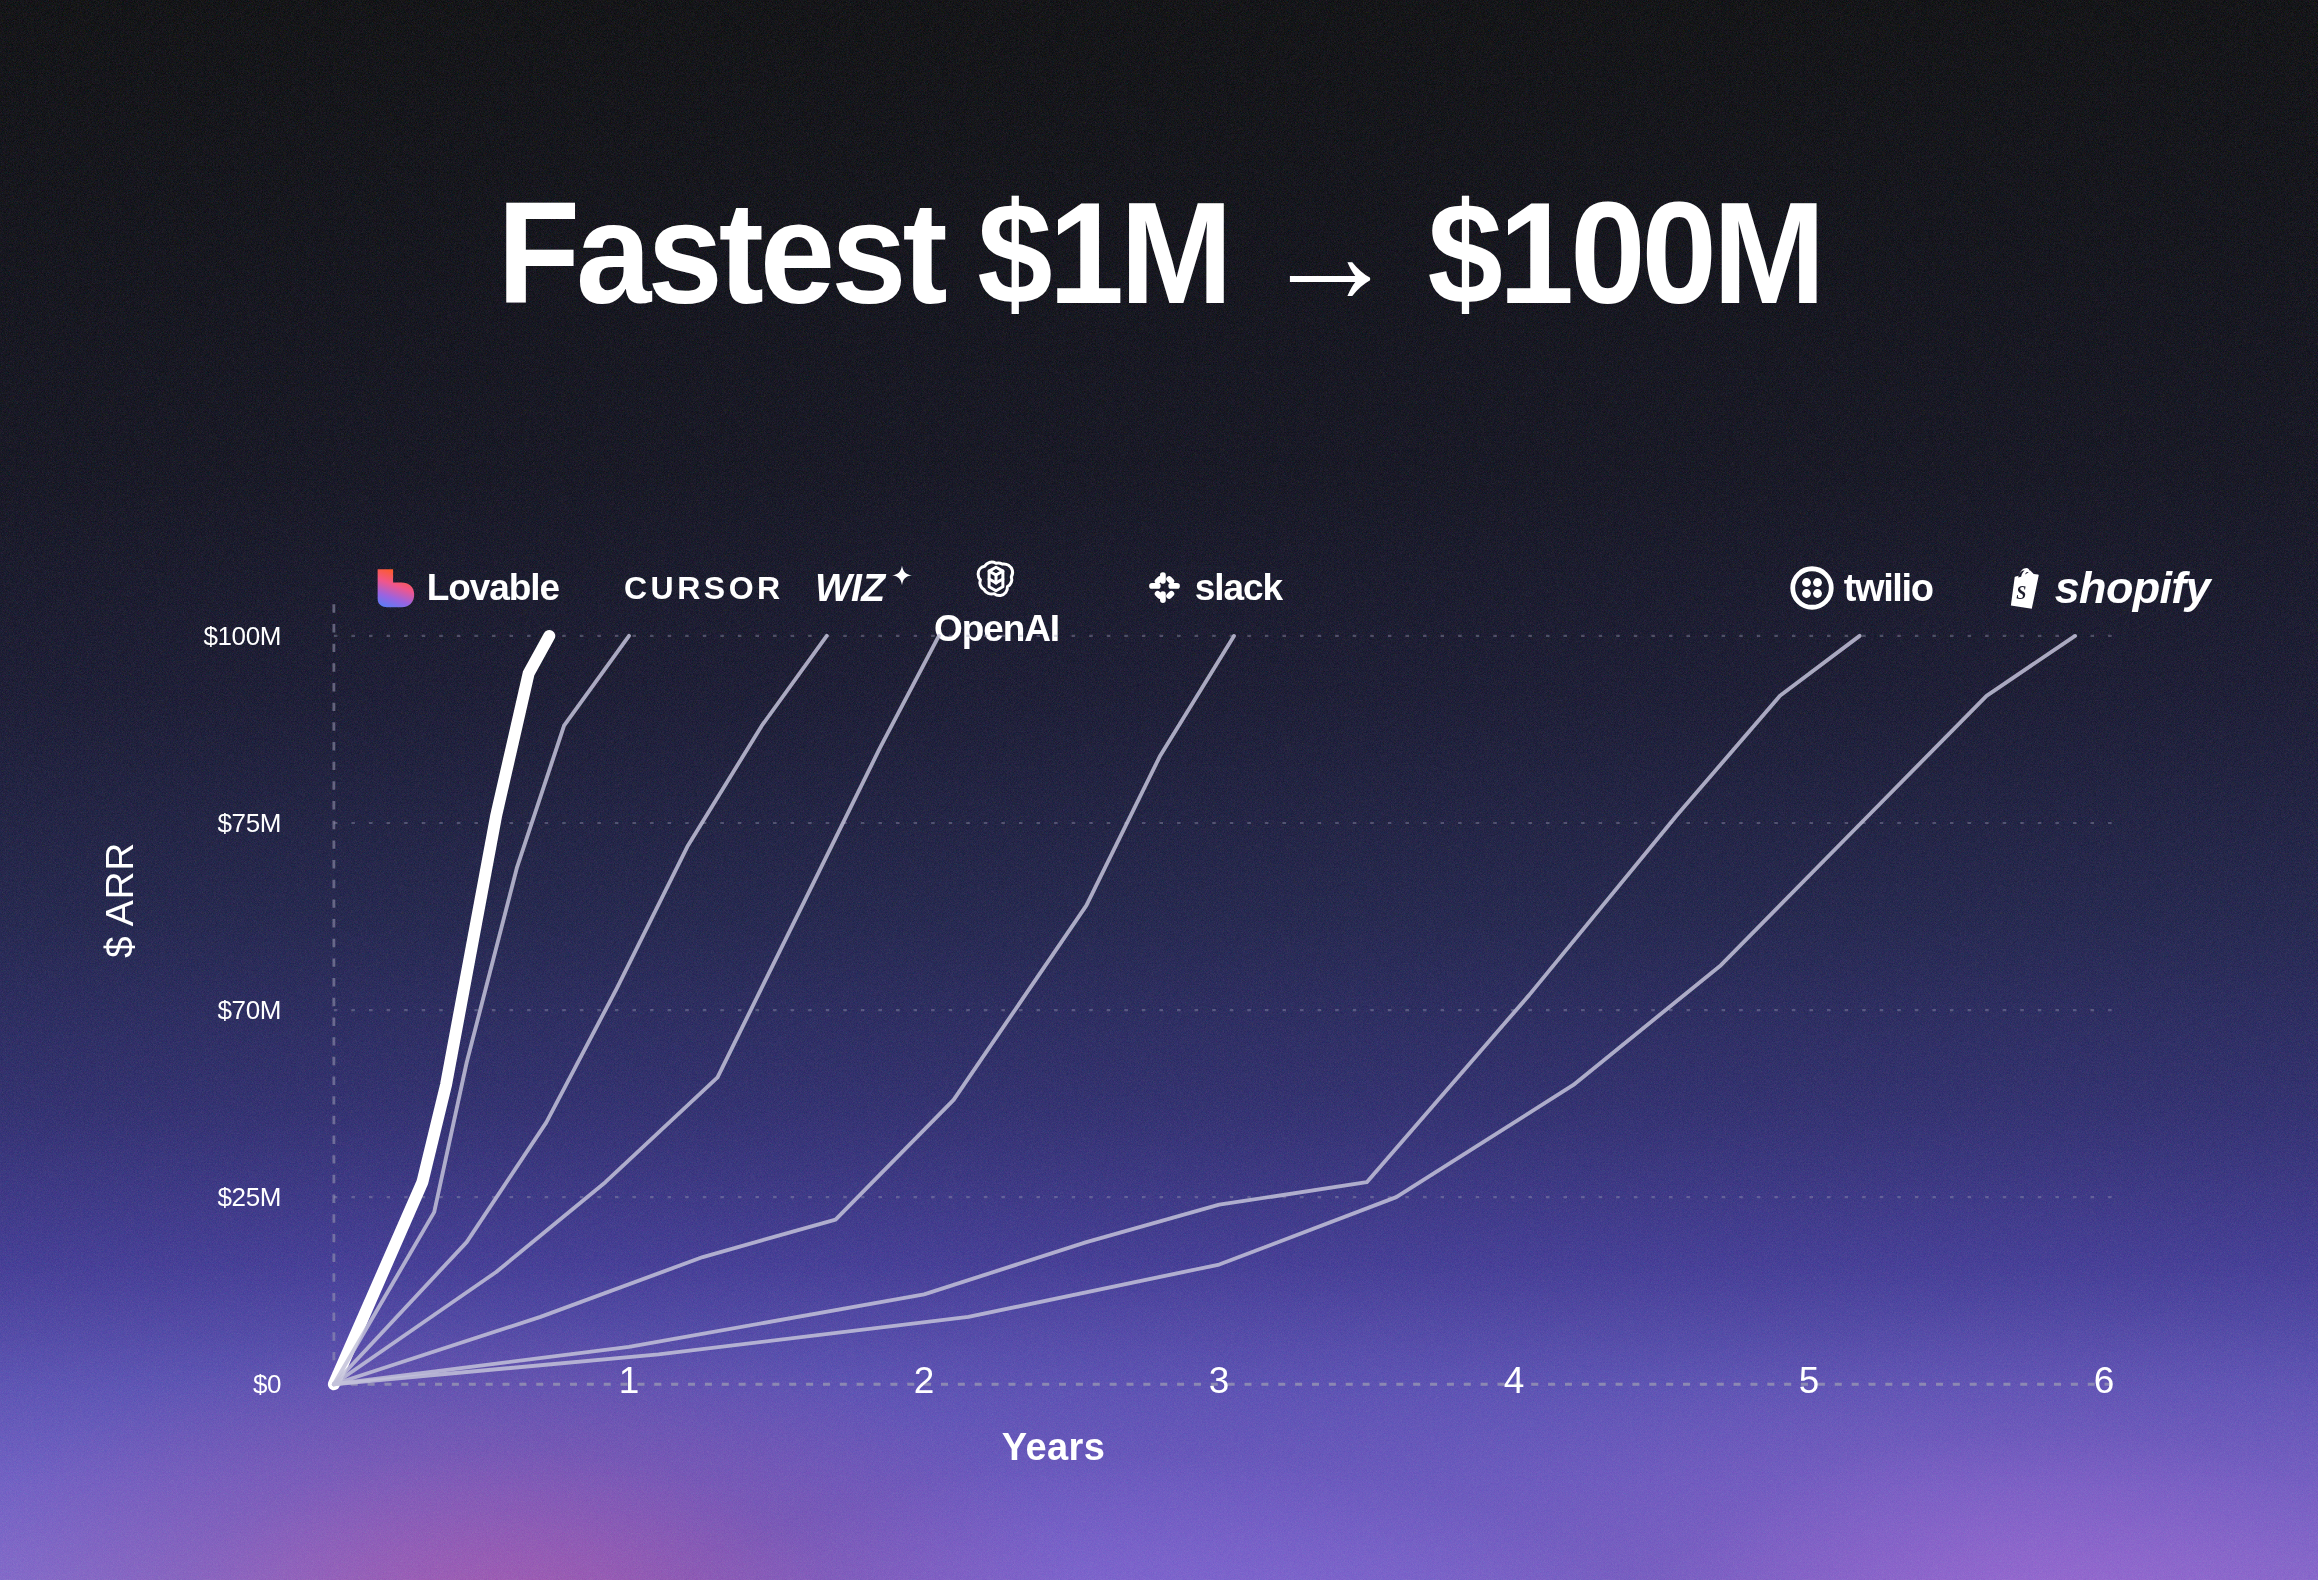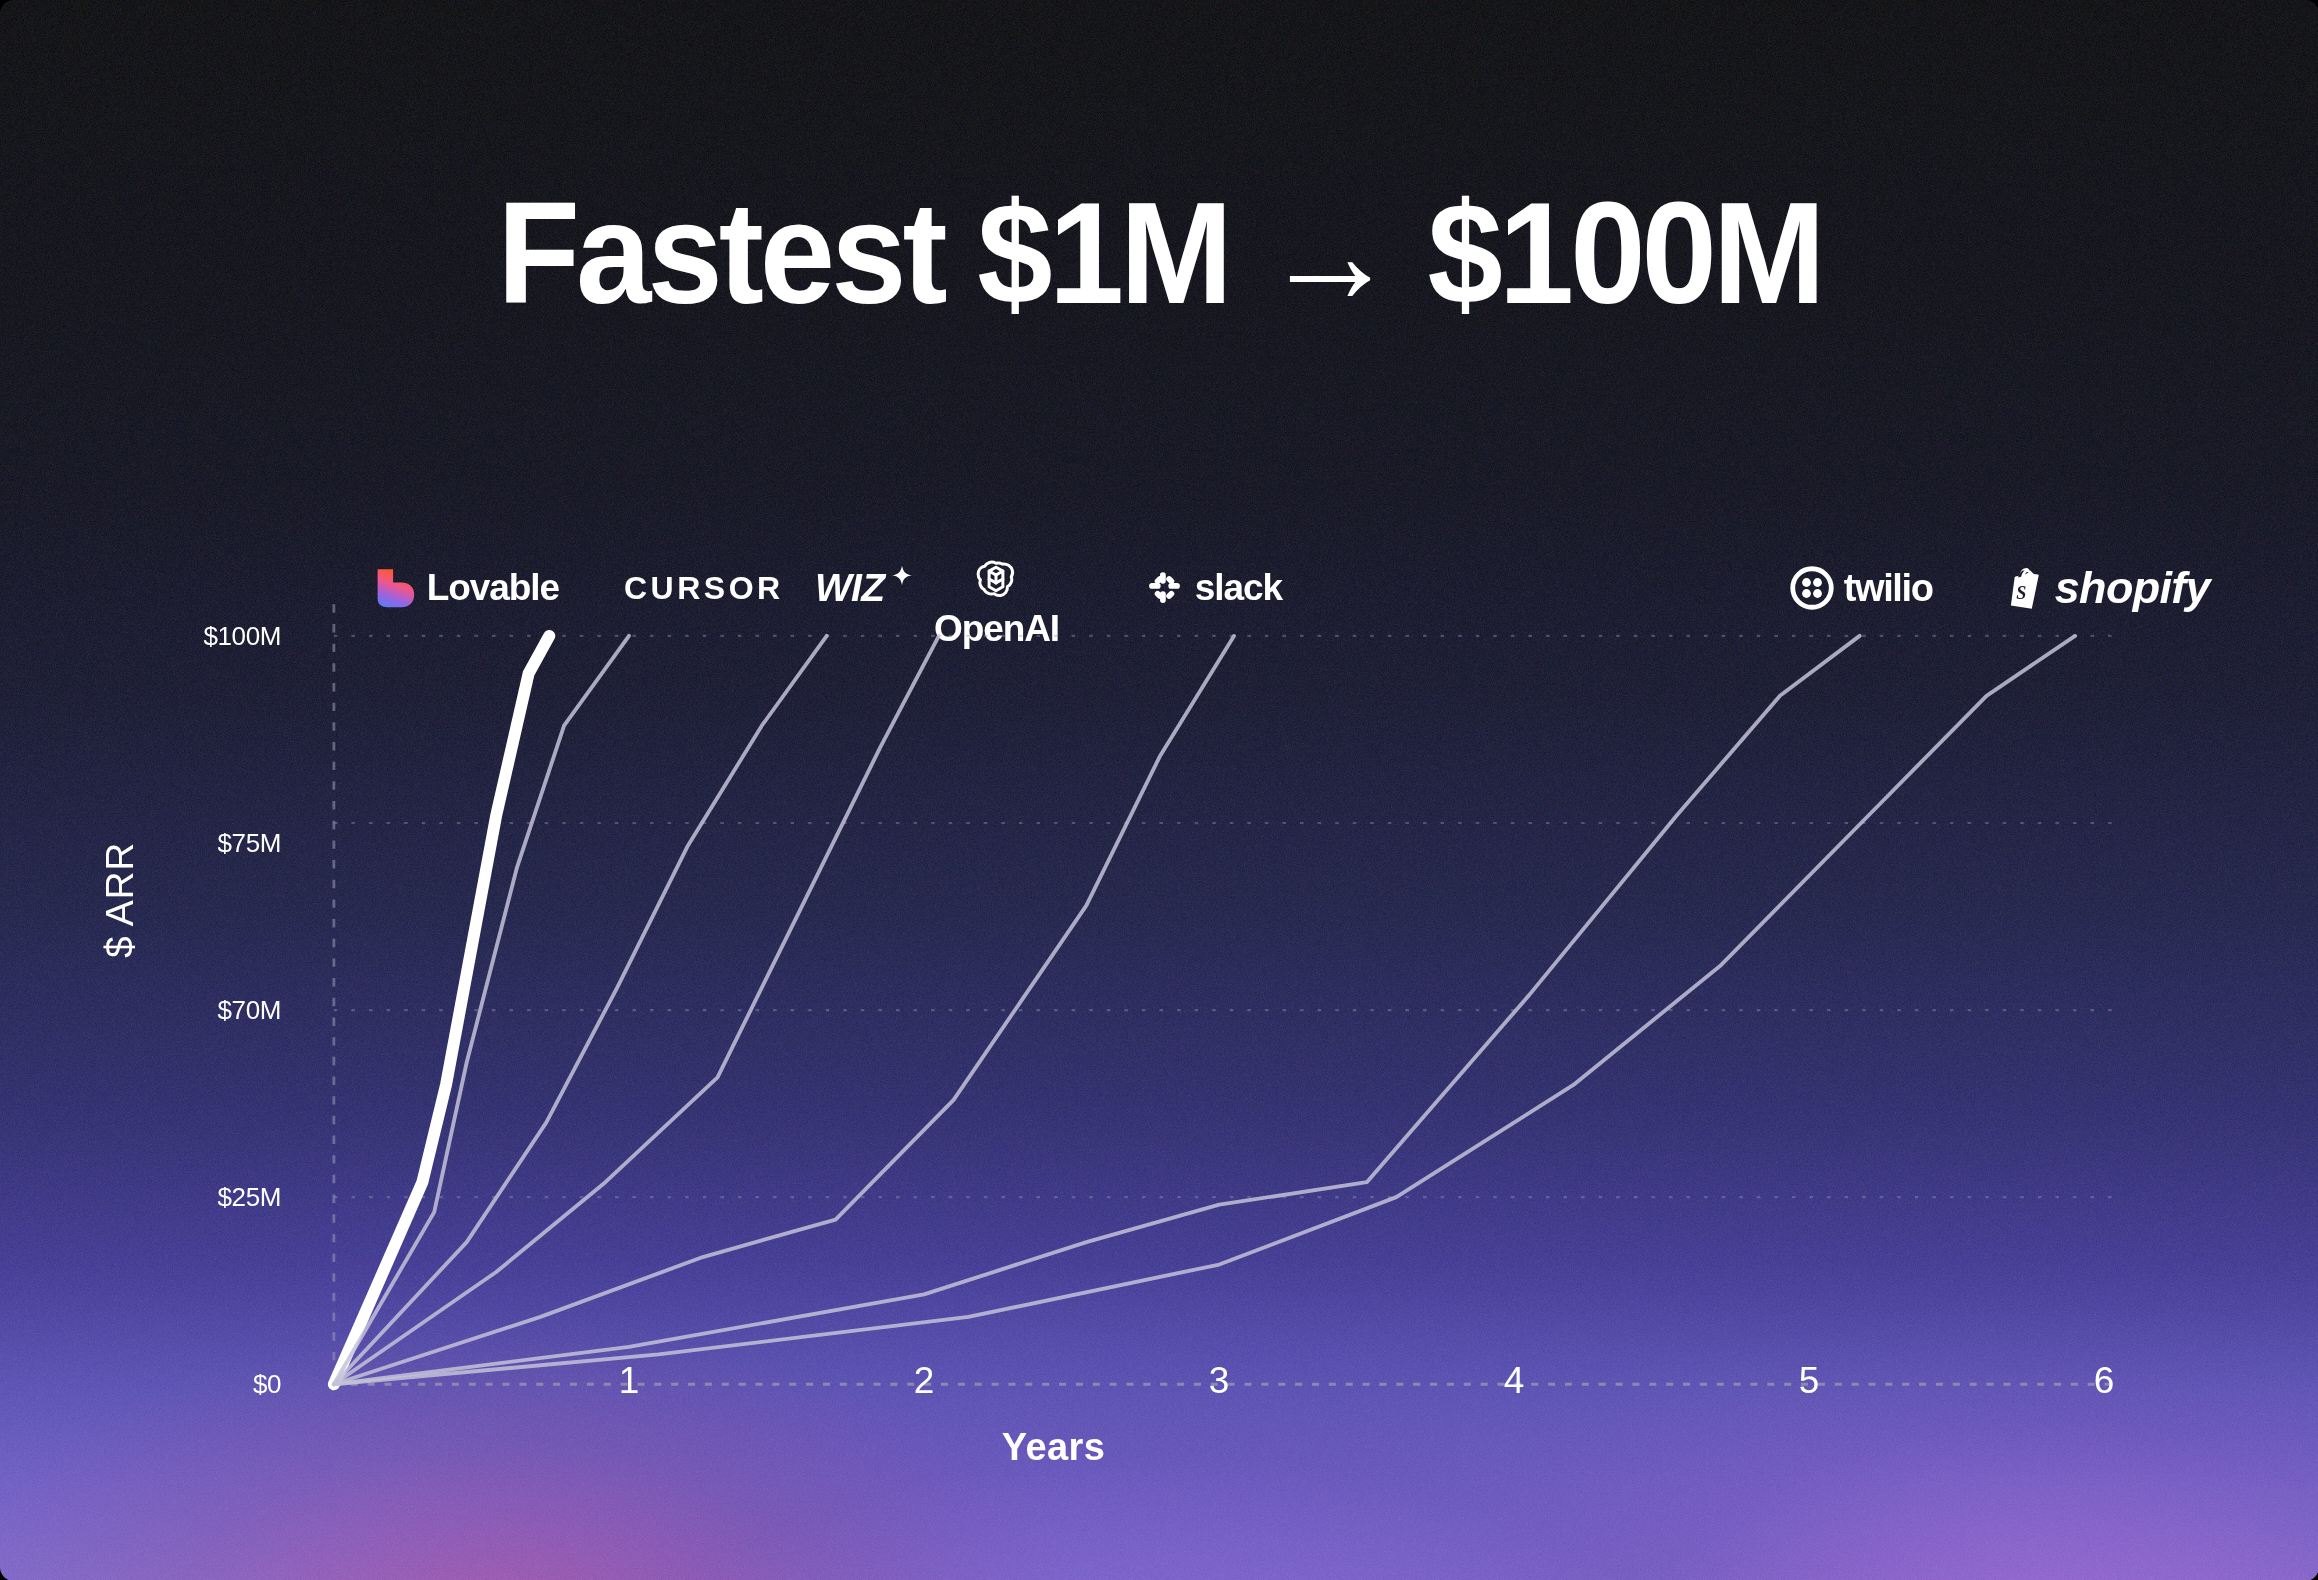--- a/index.html
+++ b/index.html
@@ -17,21 +17,20 @@
         #050509 0%,
         #070710 16%,
         #0a0a18 30%,
         #10102a 44%,
         #191b45 58%,
         #272568 70%,
         #3b3390 80%,
         #554bb0 88%,
         #6a58c0 94%,
         #7a63c8 100%);
-    border-radius: 14px;
   }
   #noise{
     position:absolute;inset:0;
     opacity:.32;
     pointer-events:none;
     mix-blend-mode:screen;
   }
 
   
   .title{
@@ -242,21 +241,21 @@
         <polyline points="475,1970 769,1874.15 1000,1788.95 1189,1735.7 1357,1565.3 1546,1288.4 1651,1075.4 1756,905" fill="none" stroke="#c3c2d9" stroke-width="5.5" stroke-linecap="round" stroke-linejoin="round" opacity="0.85"></polyline>
         <polyline points="475,1970 895,1916.75 1315,1842.2 1546,1767.65 1735,1714.4 1945,1682.45 2176,1416.1999999999998 2386,1160.6 2533,990.1999999999999 2646.4,905" fill="none" stroke="#c3c2d9" stroke-width="5.5" stroke-linecap="round" stroke-linejoin="round" opacity="0.85"></polyline>
         <polyline points="475,1970 937,1927.4 1378,1874.15 1735,1799.6 1987,1703.75 2239,1544 2449,1373.6 2659,1160.6 2827,990.1999999999999 2953,905" fill="none" stroke="#c3c2d9" stroke-width="5.5" stroke-linecap="round" stroke-linejoin="round" opacity="0.85"></polyline>
       </g>
   </svg>
 
   <div id="yticklayer">
       <div class="ytick" style="top: 1384px; left: 42px;">$0</div>
       <div class="ytick" style="top: 1197px; left: 42px;">$25M</div>
       <div class="ytick" style="top: 1010px; left: 42px;">$70M</div>
-      <div class="ytick" style="top: 823px; left: 42px; margin-top: 20px;">$75M</div>
+      <div class="ytick" style="top: 823px; left: 42px;">$75M</div>
       <div class="ytick" style="top: 636px; left: 42px;">$100M</div>
     </div>
   <div id="xticklayer">
       <div class="xtick" style="left: 629px; top: 1360px;">1</div>
       <div class="xtick" style="left: 924px; top: 1360px;">2</div>
       <div class="xtick" style="left: 1219px; top: 1360px;">3</div>
       <div class="xtick" style="left: 1514px; top: 1360px;">4</div>
       <div class="xtick" style="left: 1809px; top: 1360px;">5</div>
       <div class="xtick" style="left: 2104px; top: 1360px;">6</div>
     </div>

